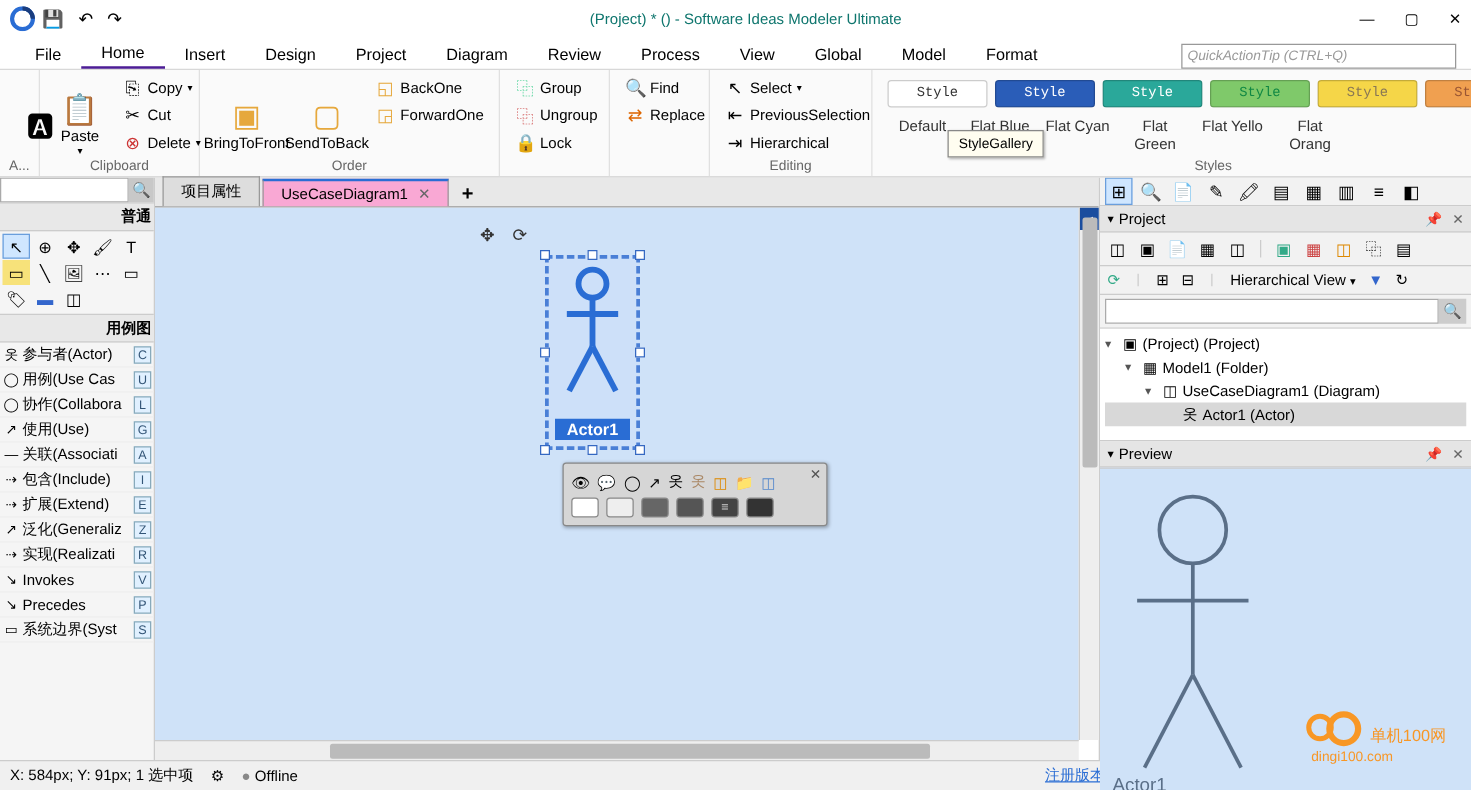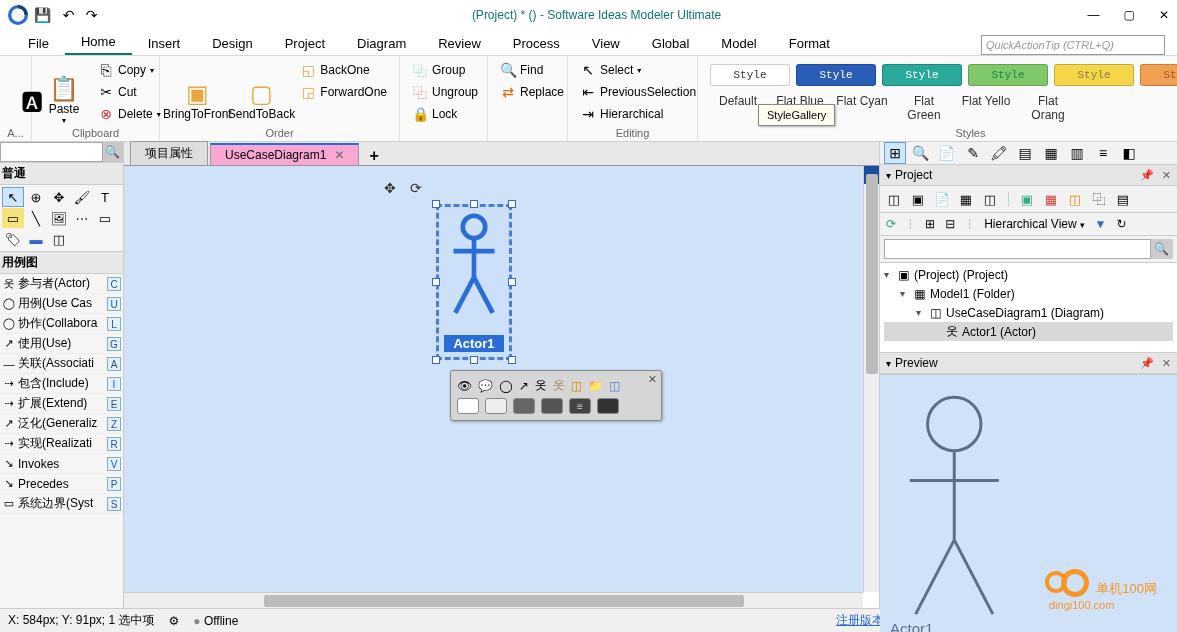--- a/index.html
+++ b/index.html
@@ -4,42 +4,42 @@
 <style>
 * { margin: 0; padding: 0; box-sizing: border-box; font-family: "Microsoft YaHei", "Segoe UI", Arial, sans-serif; font-size: 12px; }
 body { width: 1177px; height: 632px; background: #fff; overflow: hidden; position: relative; display: flex; flex-direction: column; }
 .titlebar { height: 30px; display: flex; align-items: center; padding: 0 8px; background: #fff; }
 .titlebar .logo { width: 20px; height: 20px; margin-right: 6px; }
 .titlebar .tb-icons span { margin-right: 8px; cursor: pointer; font-size: 14px; }
 .titlebar .center { flex: 1; text-align: center; color: #0f766e; }
 .titlebar .win-controls { display: flex; gap: 24px; font-size: 14px; }
 .menubar { height: 26px; display: flex; align-items: flex-end; padding: 0 12px; border-bottom: 1px solid #d8d8d8; }
 .menubar .mitem { padding: 4px 16px 4px; cursor: pointer; font-size: 13px; }
-.menubar .mitem.active { border-bottom: 2px solid #0f766e; font-weight: 500; }
-.menubar .qat { width: 184px; height: 20px; border: 1px solid #999; margin-left: auto; padding: 0 4px; color: #999; font-style: italic; font-size: 11px; line-height: 18px; }
+.menubar .mitem.active { border-bottom: 2px solid #4c1d95; font-weight: 500; }
+.menubar .qat { width: 220px; height: 20px; border: 1px solid #999; margin-left: auto; padding: 0 4px; color: #999; font-style: italic; font-size: 11px; line-height: 18px; }
 .ribbon { height: 86px; display: flex; border-bottom: 1px solid #d0d0d0; background: #fafafa; position: relative; }
 .rgroup { border-right: 1px solid #e0e0e0; padding: 4px 8px 0; display: flex; flex-direction: column; position: relative; }
 .rgroup .glabel { position: absolute; bottom: 2px; left: 0; right: 0; text-align: center; font-size: 11px; color: #666; }
 .rgroup .gbody { display: flex; gap: 6px; flex: 1; }
 .rbtn-lg { display: flex; flex-direction: column; align-items: center; justify-content: center; padding: 2px 4px; cursor: pointer; font-size: 11px; min-width: 48px; }
 .rbtn-lg .ico { font-size: 24px; line-height: 26px; }
 .rbtn-sm { display: flex; align-items: center; gap: 4px; padding: 1px 4px; cursor: pointer; font-size: 11px; height: 20px; white-space: nowrap; }
 .rbtn-sm .ico { width: 16px; display: inline-block; text-align: center; font-size: 14px; }
 .rcol { display: flex; flex-direction: column; gap: 2px; }
 .style-btn { display: inline-flex; align-items: center; justify-content: center; width: 80px; height: 22px; border-radius: 3px; font-size: 11px; cursor: pointer; border: 1px solid rgba(0,0,0,.2); font-family: Liberation Mono, monospace; }
 .style-row { display: flex; gap: 6px; align-items: center; padding: 4px; }
 .style-labels { display: flex; gap: 6px; font-size: 11px; color: #333; padding: 2px 4px; }
 .style-labels span { width: 56px; text-align: center; }
 .tooltip { position: absolute; top: 48px; left: 60px; background: #fffdf0; border: 1px solid #888; padding: 4px 8px; font-size: 11px; box-shadow: 1px 1px 2px rgba(0,0,0,.3); z-index: 10; }
 .middle { flex: 1; display: flex; min-height: 0; }
 .leftpanel { width: 124px; border-right: 1px solid #ccc; display: flex; flex-direction: column; background: #f5f5f5; }
 .leftpanel .search { display: flex; border-bottom: 1px solid #ccc; }
 .leftpanel .search input { flex: 1; border: 1px solid #aaa; height: 20px; padding: 0 2px; font-size: 11px; width: 0; }
 .leftpanel .search .sbtn { width: 20px; height: 20px; background: #c8c8c8; display: flex; align-items: center; justify-content: center; cursor: pointer; }
-.leftpanel .sect { text-align: left; font-weight: bold; padding: 2px; border-bottom: 1px solid #ccc; background: #e8e8e8; }
+.leftpanel .sect { text-align: right; font-weight: bold; padding: 2px; border-bottom: 1px solid #ccc; background: #e8e8e8; }
 .toolgrid { display: flex; flex-wrap: wrap; padding: 2px; gap: 1px; border-bottom: 1px solid #ccc; }
 .toolgrid .tg { width: 22px; height: 20px; border: 1px solid transparent; display: flex; align-items: center; justify-content: center; cursor: pointer; font-size: 13px; }
 .toolgrid .tg.sel { background: #cfe6ff; border-color: #6a9edc; }
 .toollist { flex: 1; overflow: hidden; }
 .toollist .trow { display: flex; align-items: center; height: 20px; padding: 0 2px; cursor: pointer; font-size: 11px; border-bottom: 1px solid #eee; white-space: nowrap; overflow: hidden; }
 .toollist .trow .ico { width: 14px; margin-right: 2px; text-align: center; font-size: 11px; }
 .toollist .trow .key { margin-left: auto; width: 14px; height: 14px; border: 1px solid #8ab; background: #e0f0ff; font-size: 10px; text-align: center; line-height: 13px; color: #357; }
 .centerarea { flex: 1; display: flex; flex-direction: column; min-width: 0; }
 .tabs { height: 24px; display: flex; align-items: flex-end; background: #e8e8e8; border-bottom: 1px solid #999; padding-left: 6px; }
 .tab { padding: 3px 14px; border: 1px solid #999; border-bottom: none; margin-right: 2px; background: #ddd; cursor: pointer; font-size: 12px; position: relative; }

